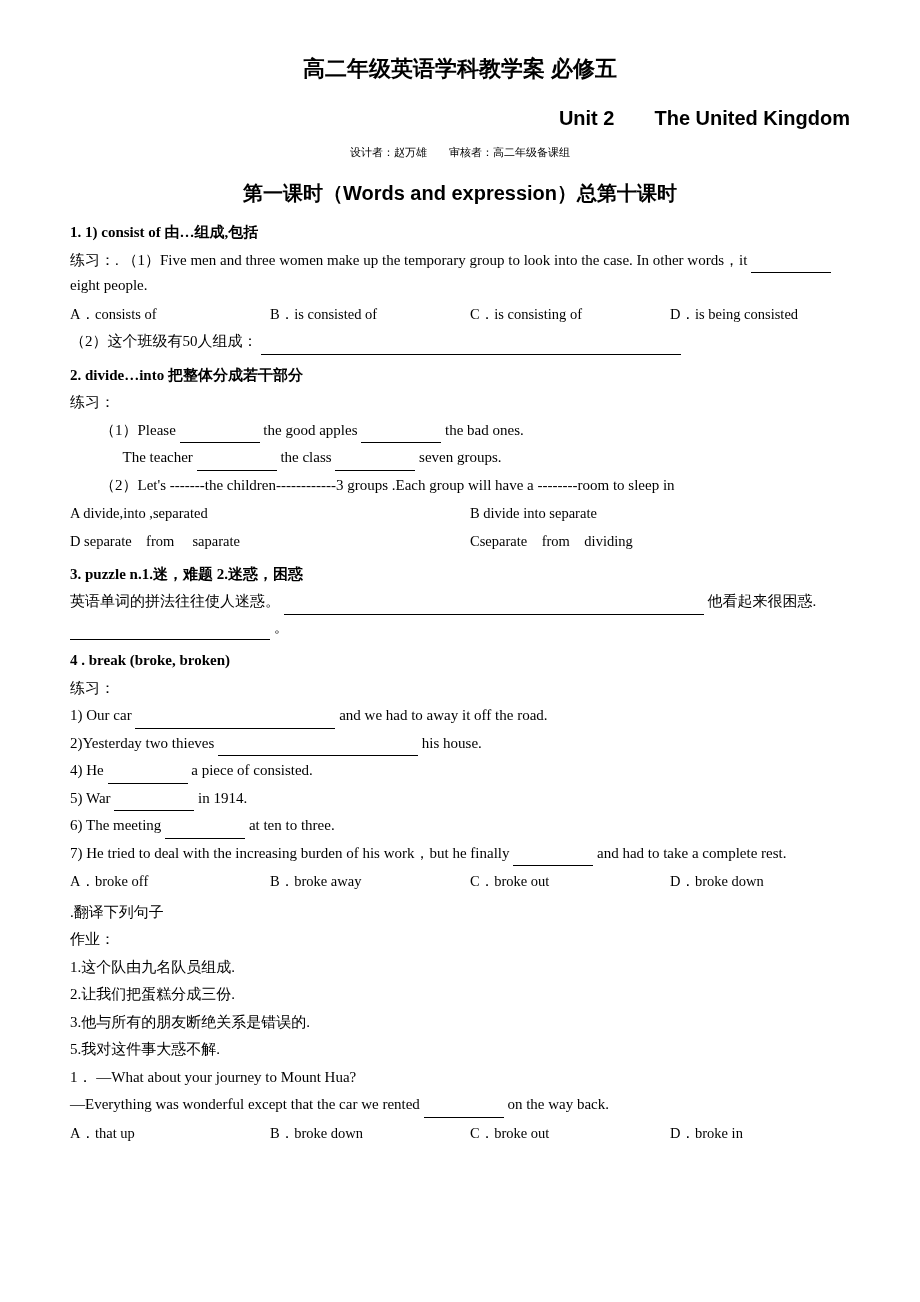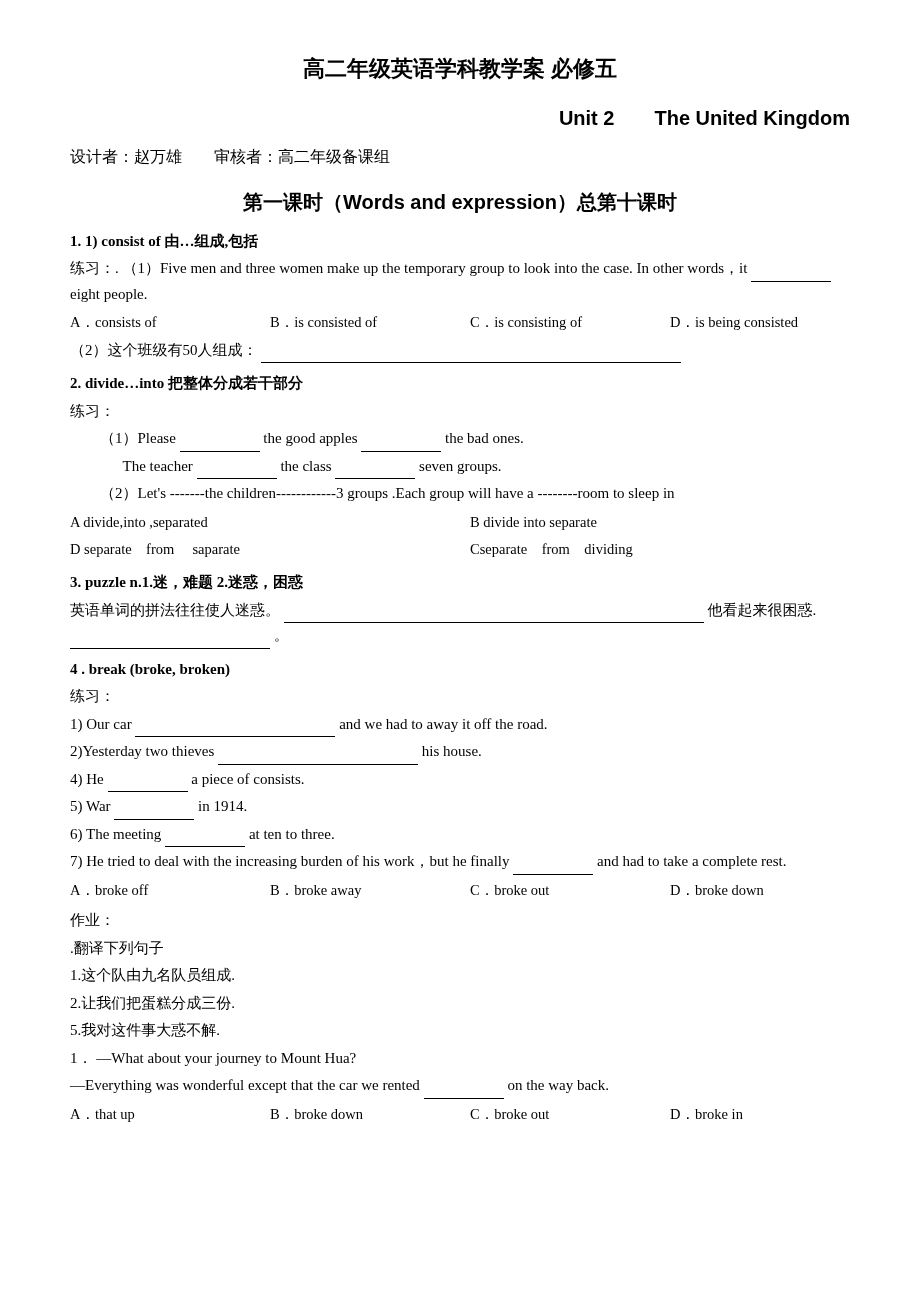--- a/index.html
+++ b/index.html
@@ -21,22 +21,22 @@
       font-family: "SimHei", "黑体", sans-serif;
     }
     .unit-title {
       text-align: right;
       font-size: 20px;
       font-weight: bold;
       margin-bottom: 8px;
       font-family: "SimHei", "黑体", sans-serif;
     }
     .subtitle-row {
-      text-align: left;
-      font-size: 16px;
+      text-align: center;
+      font-size: 11px;
       margin-bottom: 14px;
     }
     .section-title {
       text-align: center;
       font-size: 20px;
       font-weight: bold;
       margin-bottom: 10px;
       font-family: "SimHei", "黑体", sans-serif;
     }
     .keyword-heading {
@@ -179,21 +179,21 @@
     <span>and we had to away it off the road.</span>
   </p>
   <p>
     <span>2)Yesterday two thieves</span>
     <span class="underline-long">&nbsp;</span>
     <span>his house.</span>
   </p>
   <p>
     <span>4) He</span>
     <span class="underline">&nbsp;&nbsp;&nbsp;&nbsp;&nbsp;&nbsp;&nbsp;&nbsp;&nbsp;&nbsp;&nbsp;</span>
-    <span>a piece of consists.</span>
+    <span>a piece of consisted.</span>
   </p>
   <p>
     <span>5) War</span>
     <span class="underline">&nbsp;&nbsp;&nbsp;&nbsp;&nbsp;&nbsp;&nbsp;&nbsp;&nbsp;&nbsp;&nbsp;</span>
     <span>in 1914.</span>
   </p>
   <p>
     <span>6) The meeting</span>
     <span class="underline">&nbsp;&nbsp;&nbsp;&nbsp;&nbsp;&nbsp;&nbsp;&nbsp;&nbsp;&nbsp;&nbsp;</span>
     <span>at ten to three.</span>
@@ -205,26 +205,27 @@
   </p>
   <div class="options-row">
     <span class="option">A．broke off</span>
     <span class="option">B．broke away</span>
     <span class="option">C．broke out</span>
     <span class="option">D．broke down</span>
   </div>
 </div>
 
 <div class="homework-section">
+  <p>.翻译下列句子</p>
   <p>
     <span>作业：</span>
   </p>
-  <p>.翻译下列句子</p>
   <p>1.这个队由九名队员组成.</p>
   <p>2.让我们把蛋糕分成三份.</p>
+  <p>3.他与所有的朋友断绝关系是错误的.</p>
   <p>5.我对这件事大惑不解.</p>
 </div>
 
 <div class="content-block">
   <p>
     <span>1．</span>
     <span>—What about your journey to Mount Hua?</span>
   </p>
   <p>
     <span>—Everything was wonderful except that the car we rented</span>

